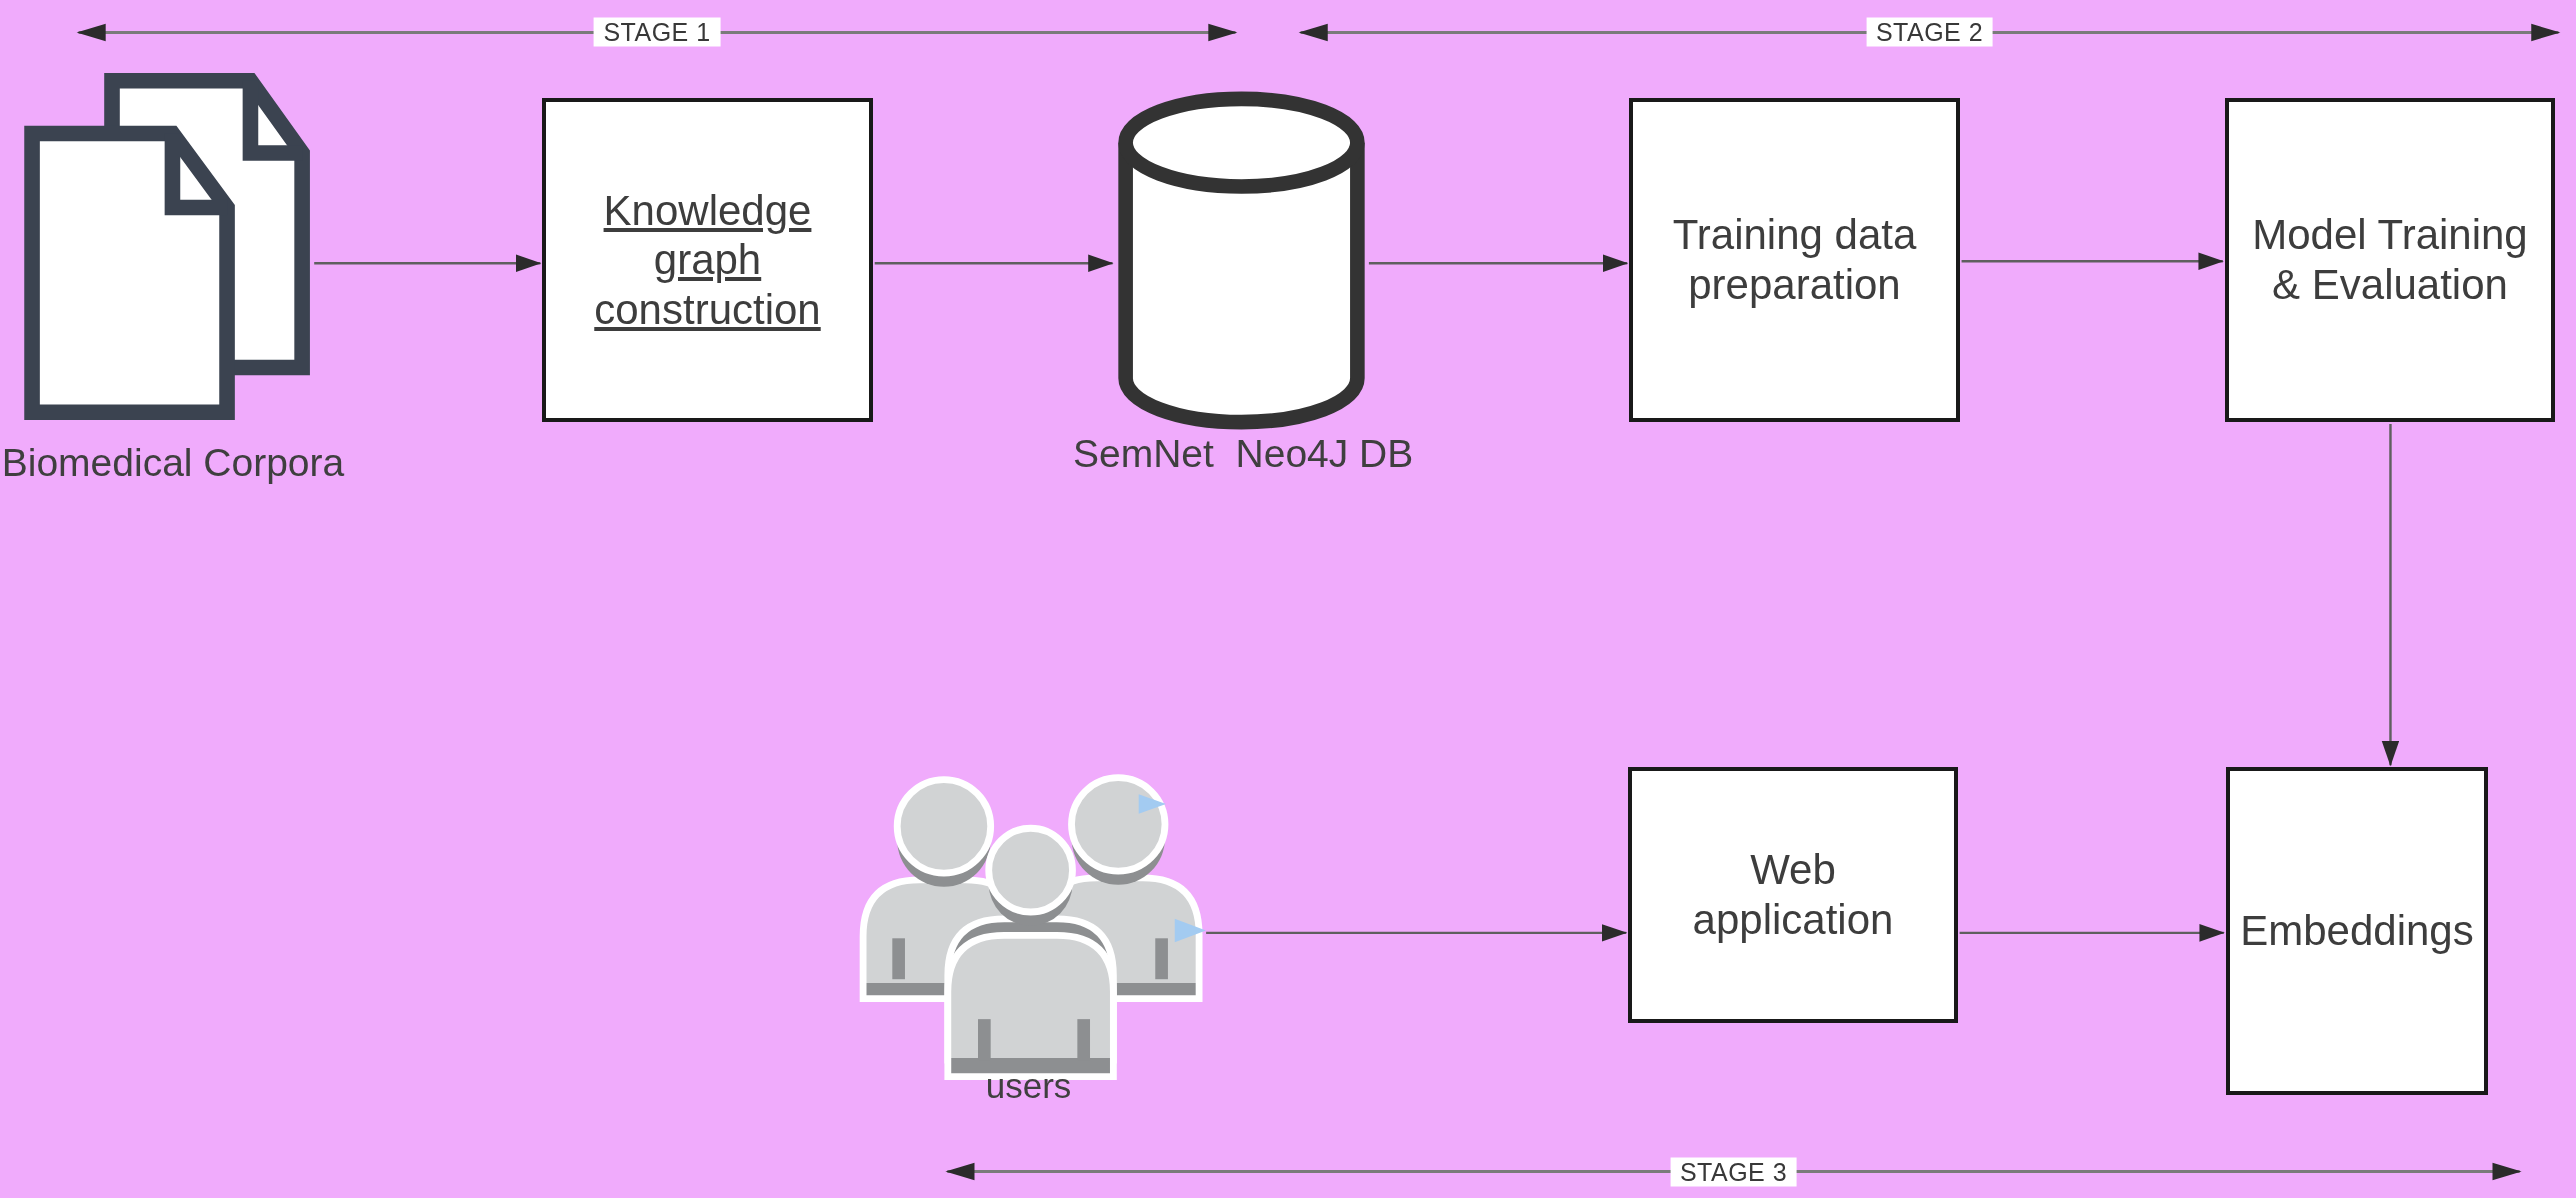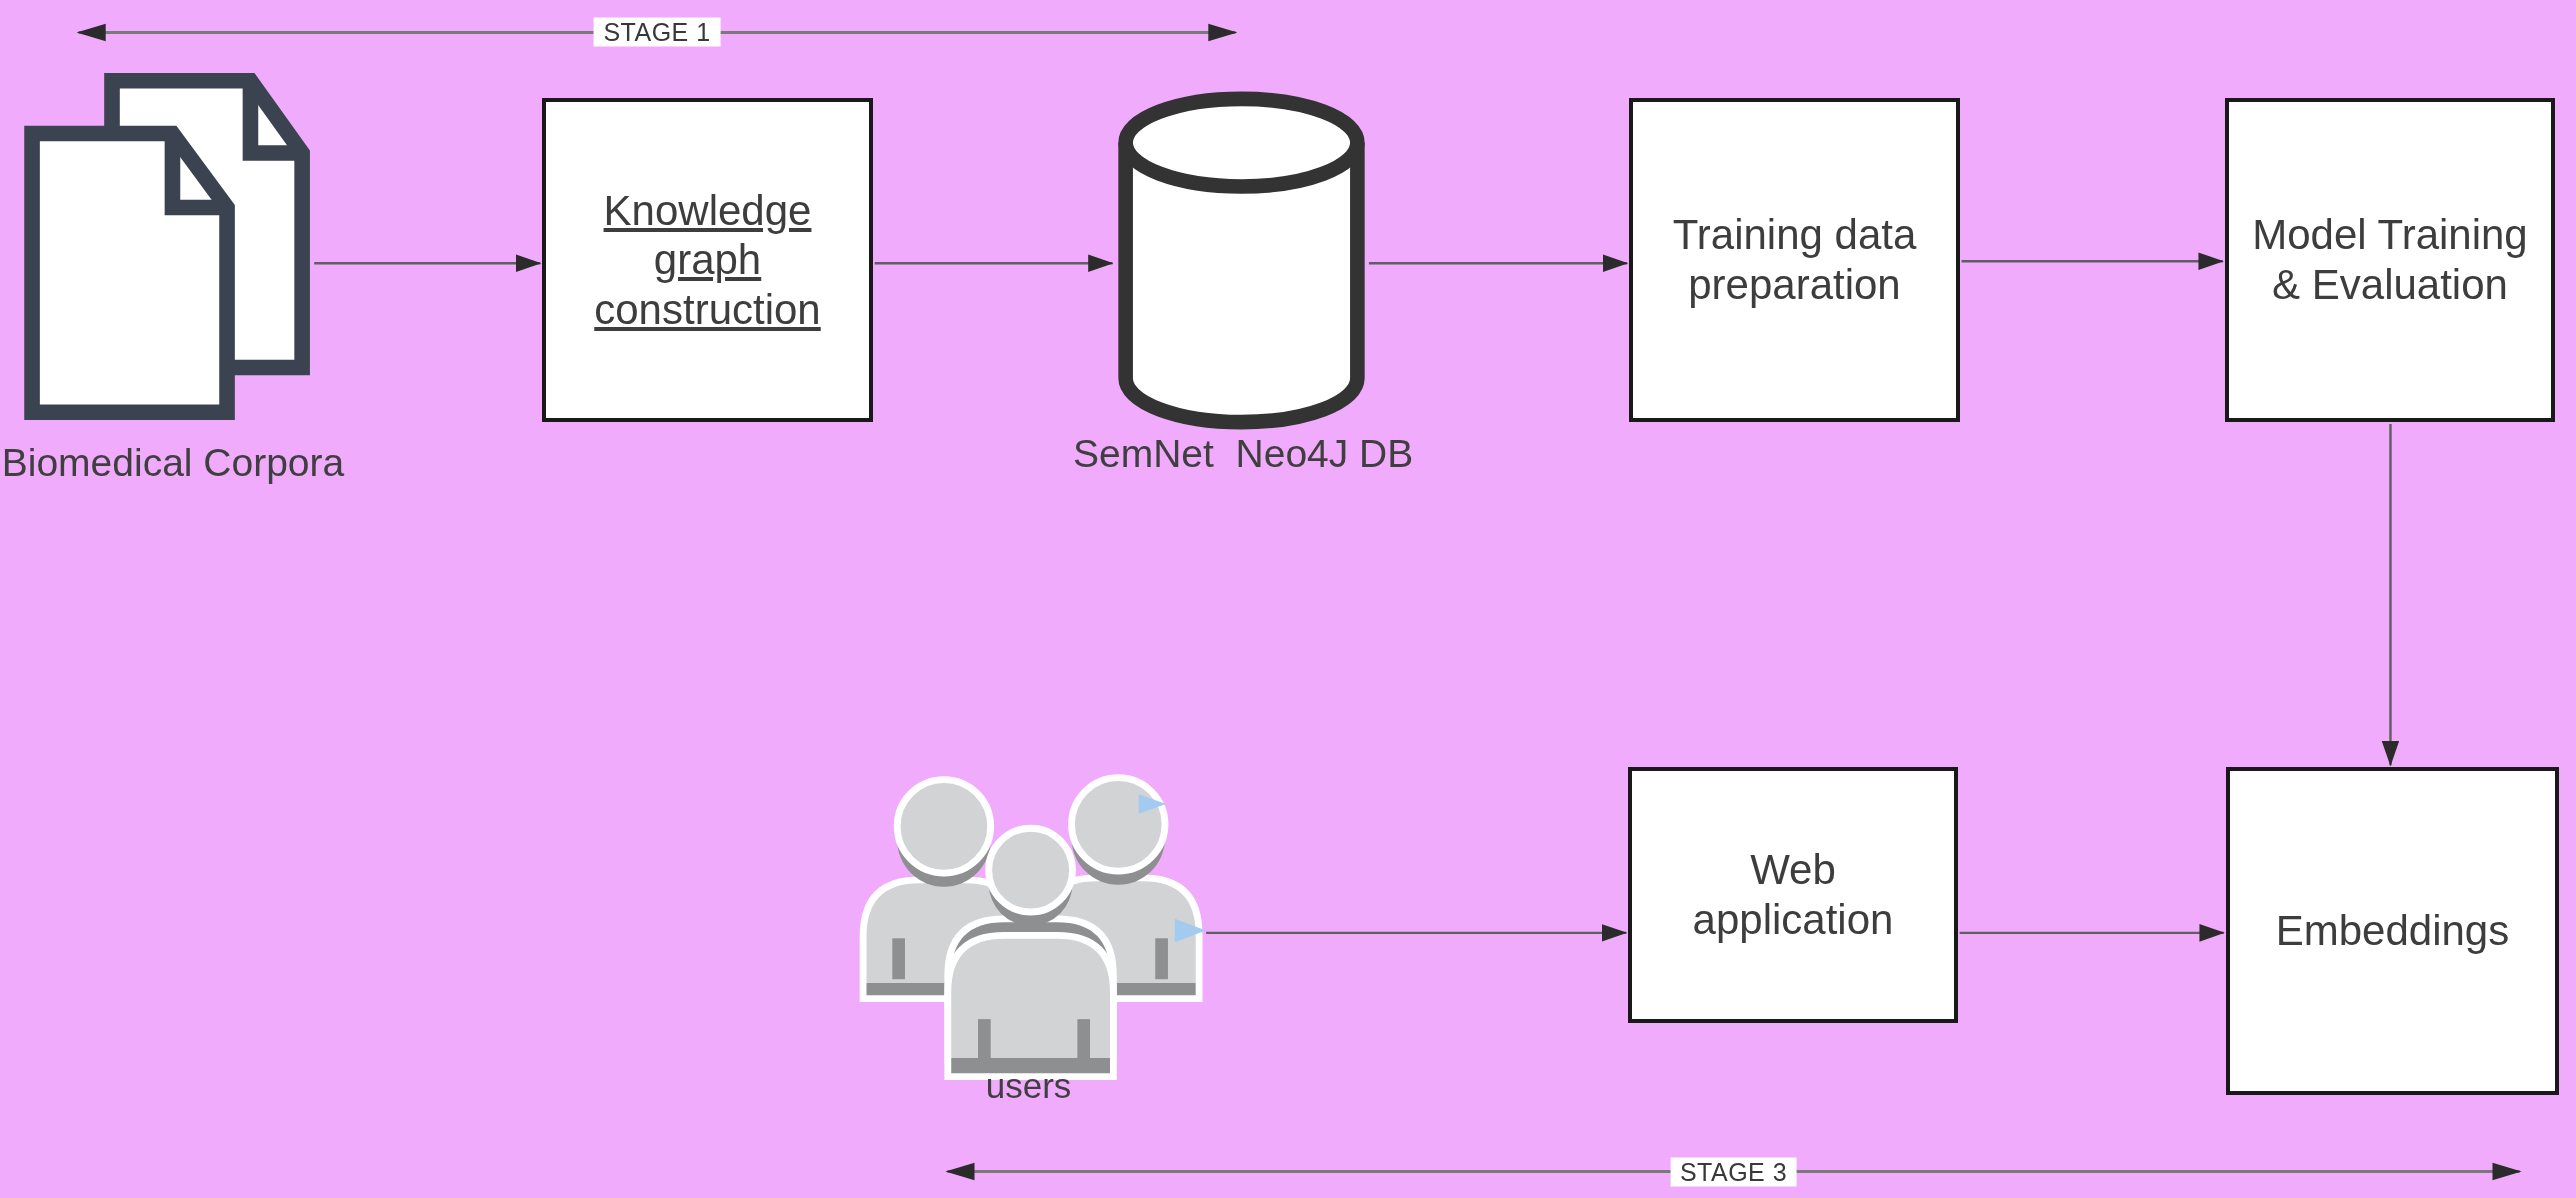--- a/index.html
+++ b/index.html
@@ -39,20 +39,28 @@
 
   <div class="stage" style="left:68px;top:15.6px;width:1178px;">
     <svg width="1178" height="33" viewBox="0 0 1208 34">
       <line x1="8" y1="17" x2="1200" y2="17" stroke="#7a7a7a" stroke-width="3"></line>
       <polygon points="6,17 36,8 36,26" fill="#2b2b2b"></polygon>
       <polygon points="1202,17 1172,8 1172,26" fill="#2b2b2b"></polygon>
     </svg>
     <span class="stage-label">STAGE 1</span>
   </div>
 
+  <div class="stage" style="left:1290px;top:15.6px;width:1279px;">
+    <svg width="1279" height="33" viewBox="0 0 1312 34">
+      <line x1="8" y1="17" x2="1304" y2="17" stroke="#7a7a7a" stroke-width="3"></line>
+      <polygon points="6,17 36,8 36,26" fill="#2b2b2b"></polygon>
+      <polygon points="1306,17 1276,8 1276,26" fill="#2b2b2b"></polygon>
+    </svg>
+    <span class="stage-label">STAGE 2</span>
+  </div>
 
   <div class="stage" style="left:936px;top:1155px;width:1595px;">
     <svg width="1595" height="33" viewBox="0 0 1636 34">
       <line x1="8" y1="17" x2="1628" y2="17" stroke="#7a7a7a" stroke-width="3"></line>
       <polygon points="6,17 36,8 36,26" fill="#2b2b2b"></polygon>
       <polygon points="1630,17 1600,8 1600,26" fill="#2b2b2b"></polygon>
     </svg>
     <span class="stage-label">STAGE 3</span>
   </div>
 
@@ -135,18 +143,18 @@
     <polygon points="293,32 321,42 293,52" fill="#a3cbf1"></polygon>
     <polygon points="330,160 362,172 330,184" fill="#a3cbf1"></polygon>
   </svg>
   <div class="caption caption-small" style="left:882px;top:1066px;width:293px;">users</div>
 
   <div class="node-box" style="left:1628px;top:767px;width:330px;height:256px;">
     <span class="node-label">Web
 application</span>
   </div>
 
-  <div class="node-box" style="left:2226px;top:767px;width:333px;height:328px;">
+  <div class="node-box" style="left:2226px;top:767px;width:262px;height:328px;">
     <span class="node-label">Embeddings</span>
   </div>
 
 </div>
 
 
 </body></html>

